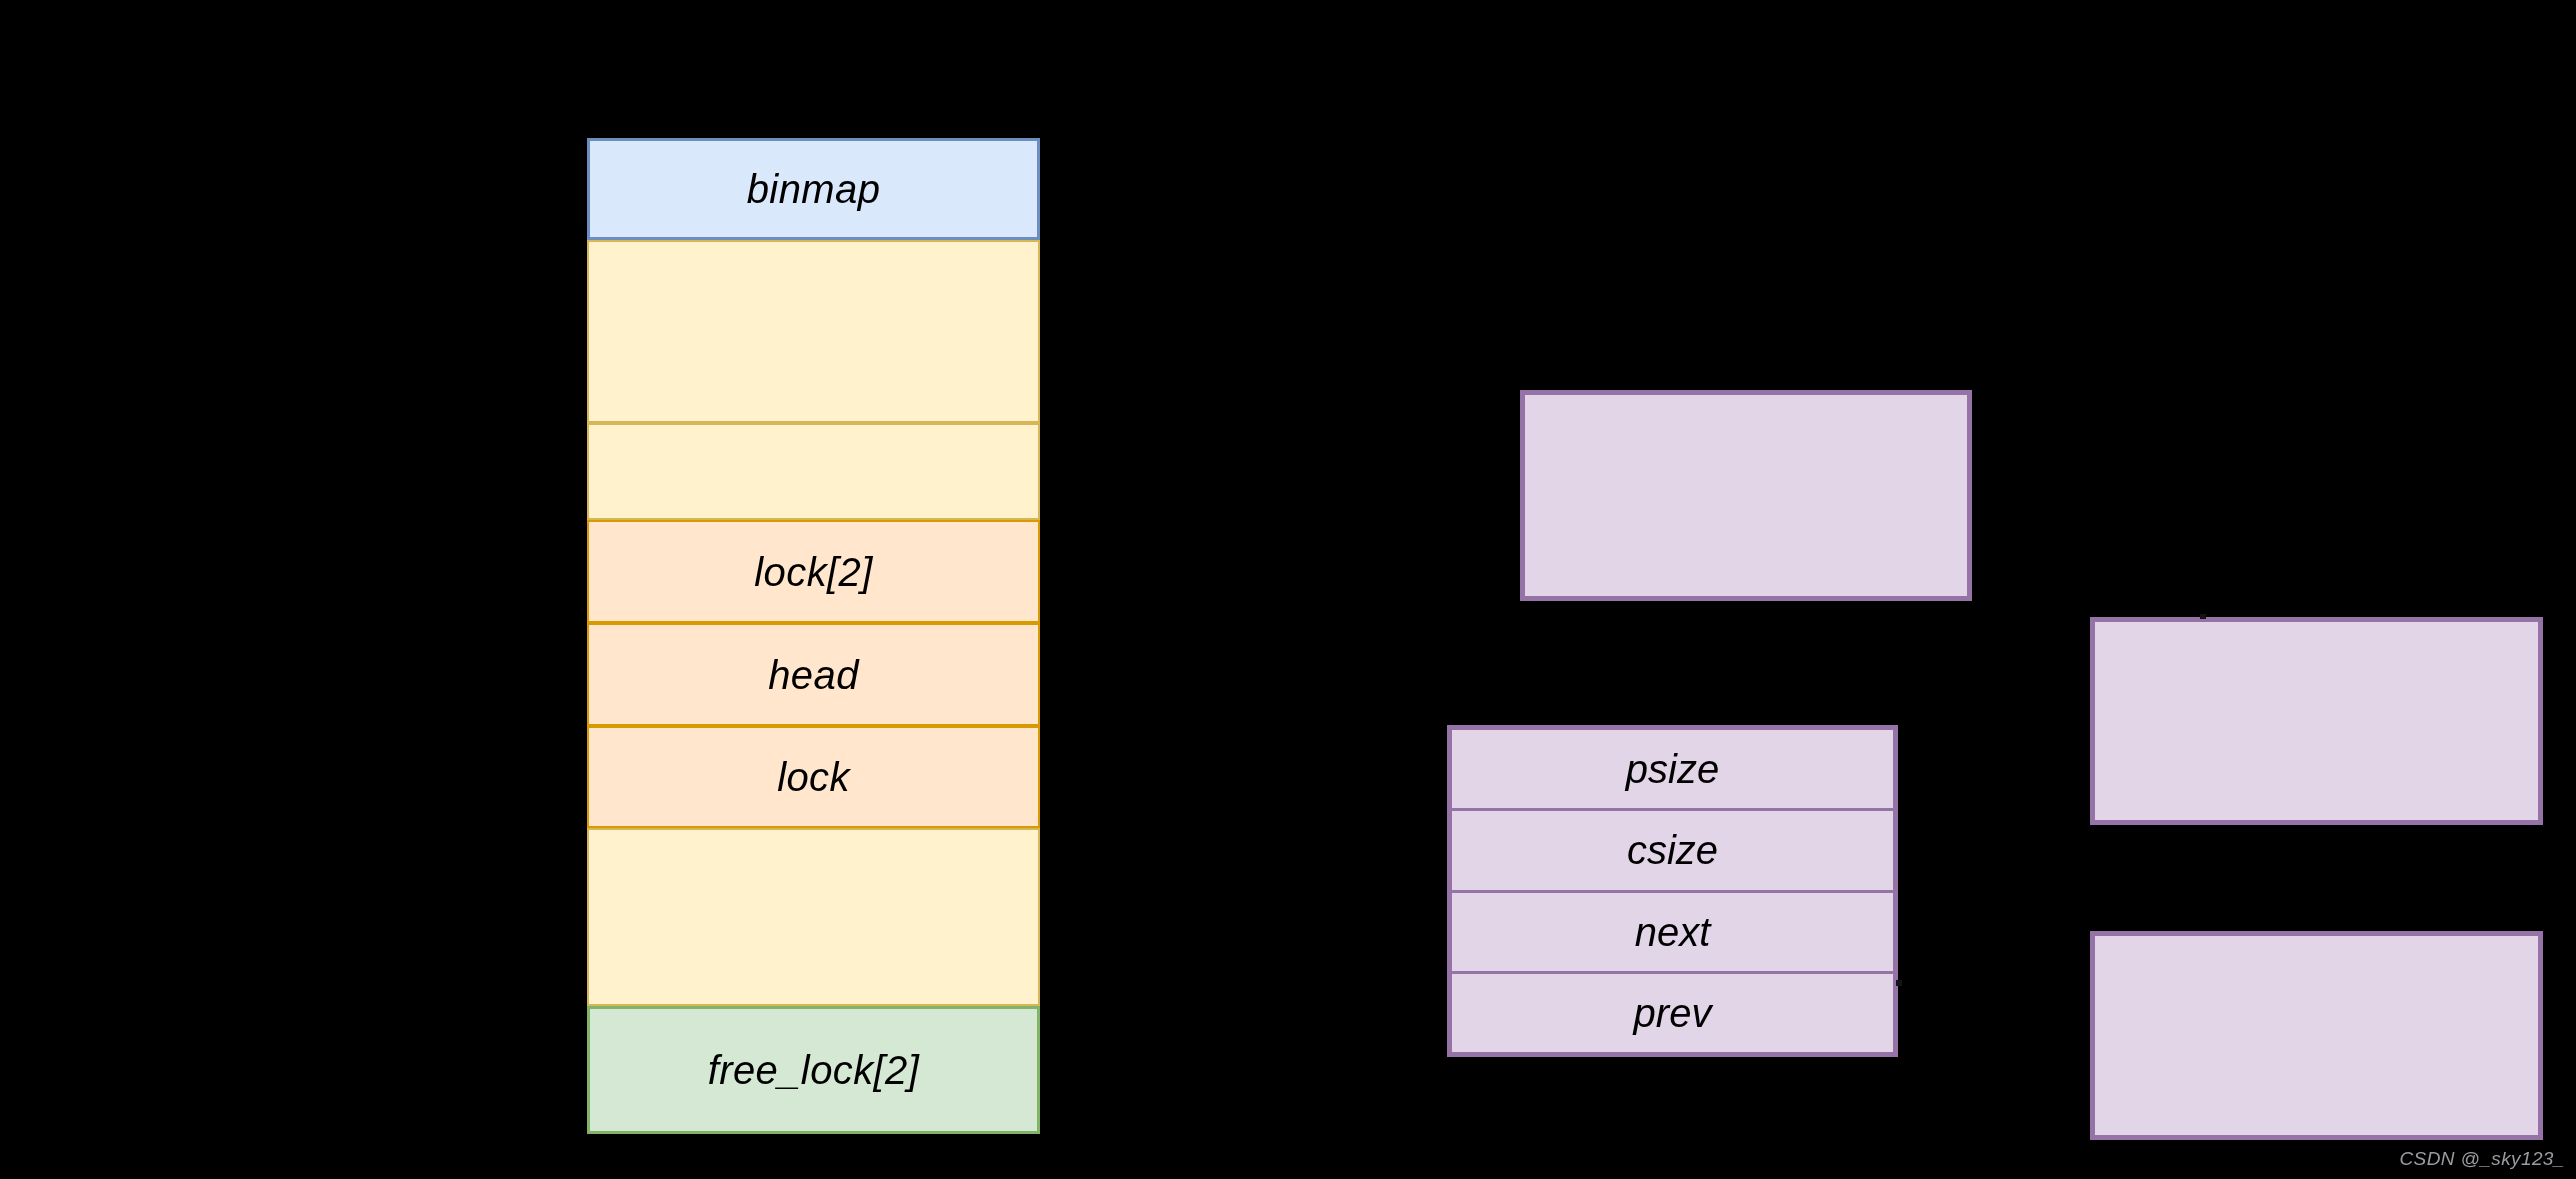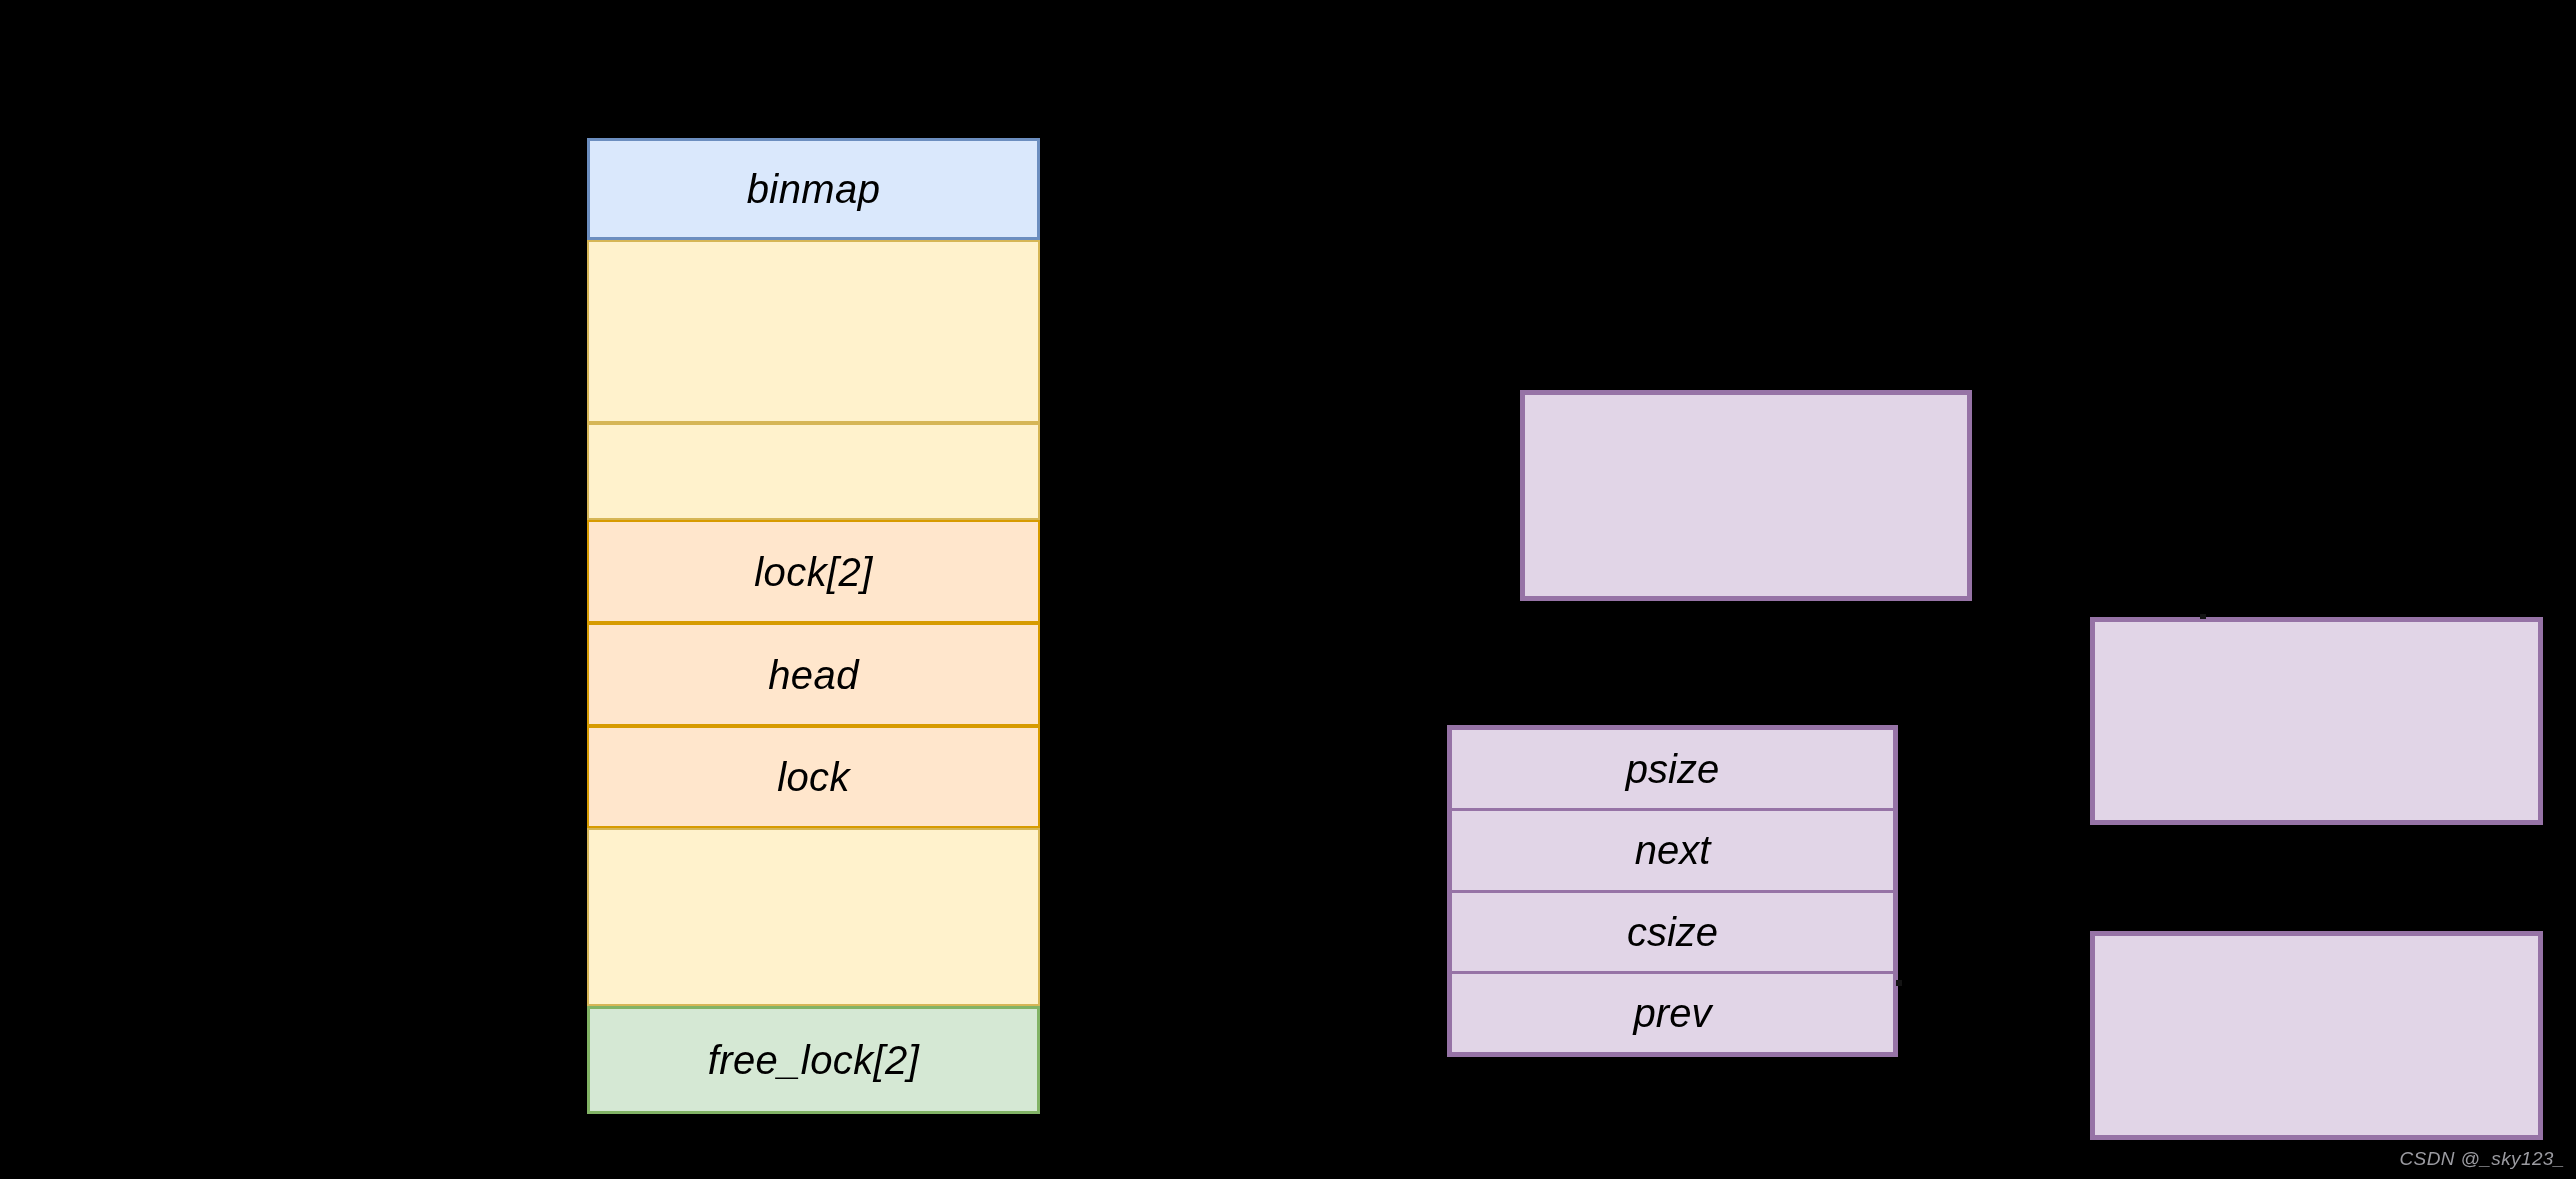--- a/index.html
+++ b/index.html
@@ -27,21 +27,21 @@
   .cell.yellow { background: #fff2cc; border: 2.6px solid #d6b656; }
   .cell.orange { background: #ffe6cc; border: 2.6px solid #d79b00; }
   .cell.green  { background: #d5e8d4; border: 3.4px solid #82b366; }
   .h0 { height: 102px; }
   .h1 { height: 183px; }
   .h2 { height: 97px; }
   .h3 { height: 103px; }
   .h4 { height: 103px; }
   .h5 { height: 102px; }
   .h6 { height: 178px; }
-  .h7 { height: 108px; }
+  .h7 { height: 128px; }
 
   
   .chunk-table {
     position: absolute; left: 1447px; top: 725px; width: 451px; height: 332px;
     box-sizing: border-box; border: 5.2px solid #9673a6; background: #e1d5e7;
     display: flex; flex-direction: column;
   }
   .chunk-row {
     flex: 1; display: flex; align-items: center; justify-content: center;
     font-size: 40px; color: #000000; line-height: 1;
@@ -82,22 +82,22 @@
     <div class="cell orange h4">head</div>
     <div class="cell orange h5">lock</div>
     <div class="cell yellow h6"></div>
     <div class="cell green h7">free_lock[2]</div>
   </div>
 
   <div class="pbox pbox-a"></div>
 
   <div class="chunk-table">
     <div class="chunk-row">psize</div>
+    <div class="chunk-row">csize</div>
     <div class="chunk-row">next</div>
-    <div class="chunk-row">csize</div>
     <div class="chunk-row">prev</div>
   </div>
 
   <div class="pbox pbox-b"></div>
   <div class="pbox pbox-c"></div>
 
   <div class="tick tick-box-b"></div>
   <div class="tick tick-next"></div>
 
   <div class="watermark">CSDN @_sky123_</div>

